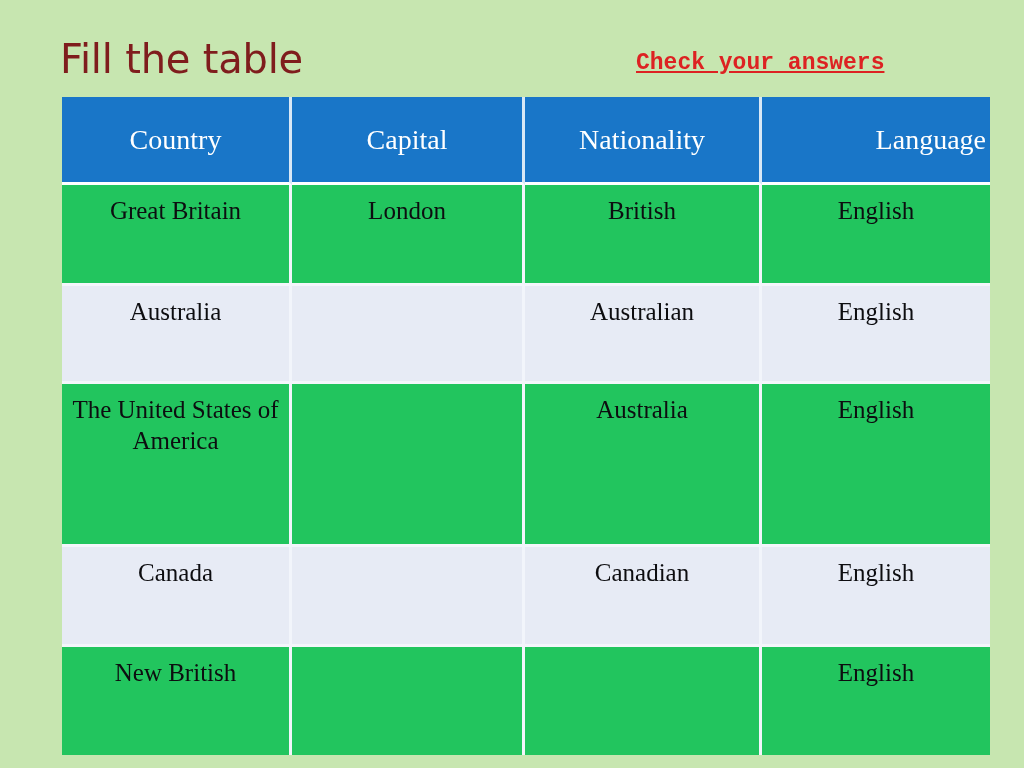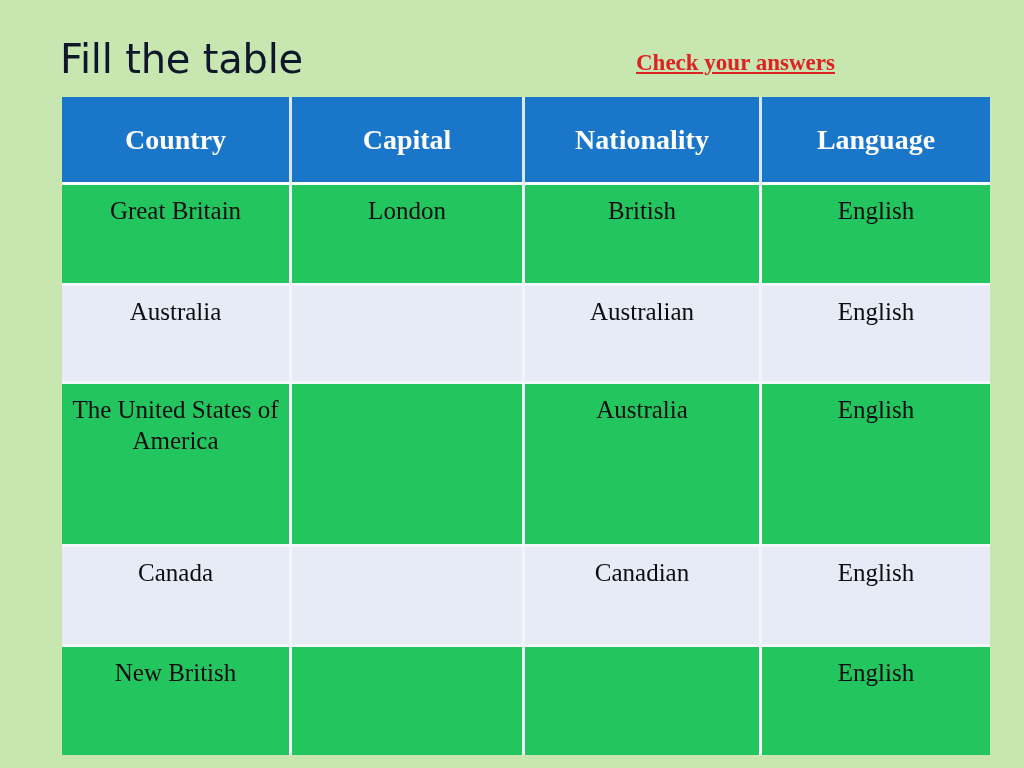--- a/index.html
+++ b/index.html
@@ -23,30 +23,30 @@
   }
 
   #page-title {
     position: absolute;
     left: 60px;
     top: 36px;
     font-family: "DejaVu Sans", sans-serif;
     font-size: 40px;
     line-height: 46px;
     font-weight: 400;
-    color: #0f172a;
+    color: #7f1d1d;
     white-space: nowrap;
     letter-spacing: -0.2px;
   }
 
   #check-answers-link {
     position: absolute;
     left: 636px;
     top: 50px;
-    font-family: Liberation Serif, serif;
+    font-family: Liberation Mono, monospace;
     font-size: 23px;
     line-height: 26px;
     font-weight: bold;
     color: #dd2222;
     text-decoration: underline;
     white-space: nowrap;
     cursor: pointer;
   }
 
   #fill-table-wrap {
@@ -68,30 +68,30 @@
   table.fill-table col.c-country    { width: 230px; }
   table.fill-table col.c-capital    { width: 233px; }
   table.fill-table col.c-nationality{ width: 237px; }
   table.fill-table col.c-language   { width: 228px; }
 
   table.fill-table th {
     background: #1976c8;
     color: #ffffff;
     font-family: "Liberation Serif", "DejaVu Serif", serif;
     font-size: 28px;
-    font-weight: bold;
+    font-weight: normal;
     text-align: center;
     vertical-align: middle;
     height: 85px;
     padding: 0 4px;
     border-right: 3px solid #d8e8f6;
     border-bottom: 3px solid #ffffff;
     margin-top: 34px;
   }
-  table.fill-table th:last-child { border-right: none; }
+  table.fill-table th:last-child { border-right: none; text-align: right; }
 
   table.fill-table td {
     font-family: "Liberation Serif", "DejaVu Serif", serif;
     font-size: 25px;
     line-height: 31px;
     color: #0d0d10;
     text-align: center;
     vertical-align: top;
     padding: 10px 10px 6px 10px;
     border-right: 3px solid #f2f5fb;

